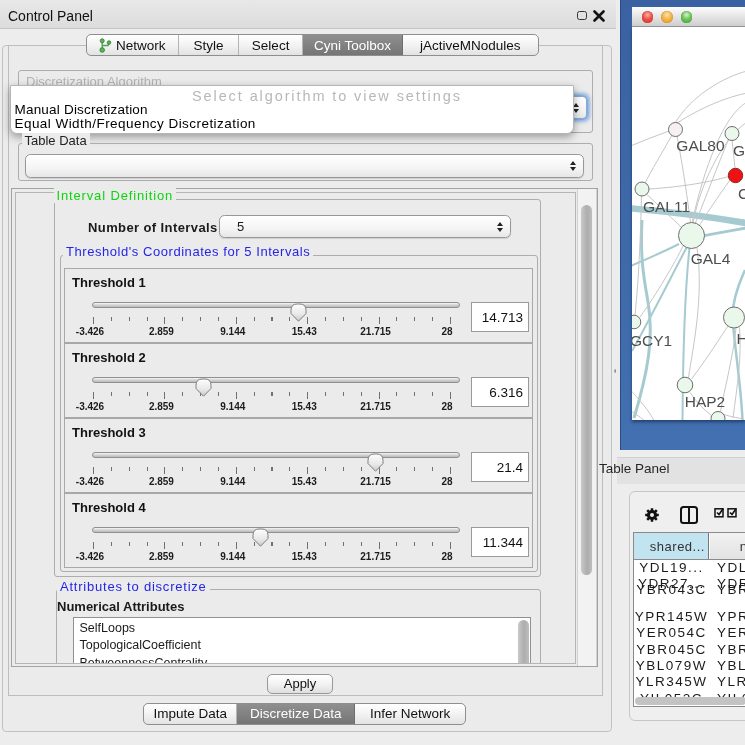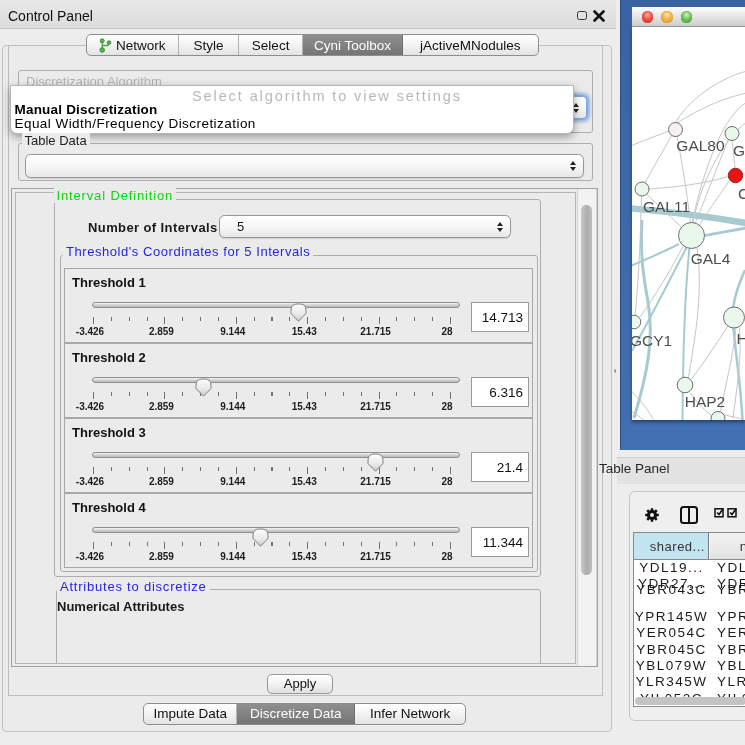--- a/index.html
+++ b/index.html
@@ -22,21 +22,21 @@
 .tlab{position:absolute;left:7px;top:6px;font-weight:bold;color:#111}
 .track{position:absolute;left:27px;top:33px;width:368px;height:6px;border:1px solid #909090;border-radius:3px;background:linear-gradient(#f6f6f6 0%,#d9d9d9 40%,#b9b9b9 100%)}
 .minor{position:absolute;left:28px;top:48px;width:359px;height:3.5px;background:repeating-linear-gradient(90deg,#707070 0,#707070 1px,transparent 1px,transparent 17.85px)}
 .major{position:absolute;left:28px;top:48px;width:359px;height:7px;background:repeating-linear-gradient(90deg,#707070 0,#707070 1px,transparent 1px,transparent 71.4px)}
 .tick-labels{position:absolute;left:25px;top:56.5px;width:358px;height:12px}
 .tick-labels span{position:absolute;transform:translateX(-50%);font-size:10px;font-weight:bold;color:#1c1c1c;top:0}
 .vbox{position:absolute;left:406px;top:33px;width:58px;height:30px;border:1px solid #9a9a9a;background:#fff;font-size:13.5px;color:#111;display:flex;align-items:center;justify-content:flex-end;padding-right:5px}
 .thumb{position:absolute;top:33.5px;width:17px;height:19px}
 .popup{left:10px;top:85px;width:564px;height:49px;background:#fff;border:1px solid #b5b5b5;border-radius:1px 1px 7px 7px;box-shadow:0 3px 9px rgba(0,0,0,0.35)}
 .prow1{position:absolute;left:181px;top:2px;color:#b8b8b8;font-size:14.5px;letter-spacing:1.9px}
-.prow2{position:absolute;left:3.5px;top:15.5px;font-weight:bold;color:#000;font-size:13.5px;letter-spacing:0.2px}
+.prow2{position:absolute;left:3.5px;top:15.5px;font-weight:normal;color:#000;font-size:13.5px;letter-spacing:0.2px}
 .prow3{position:absolute;left:3.5px;top:30px;color:#000;font-size:13.5px;letter-spacing:0.45px}
 .scrollthumbv{position:absolute;width:11px;border-radius:6px;background:linear-gradient(90deg,#c9c9c9,#adadad 55%,#bdbdbd)}
 .btn{position:absolute;border:1px solid #989898;border-radius:5px;background:linear-gradient(#ffffff,#f1f1f1 55%,#dedede);display:flex;align-items:center;justify-content:center;color:#111}
 .trow{position:absolute;left:0;width:112px;height:16.3px;line-height:16.3px;color:#1b1b1b;letter-spacing:1.5px;font-size:13.5px}
 .trow span{position:absolute;left:0;width:74.8px;text-align:center;top:0}
 .trow em{position:absolute;left:83px;font-style:normal;top:0;white-space:nowrap}
 </style></head>
 <body>
 
 <div class="a titlebar"></div>
@@ -181,20 +181,26 @@
         <span style="left:214.2px">15.43</span>
         <span style="left:285.6px">21.715</span>
         <span style="left:357px">28</span>
       </div>
     <div class="vbox">11.344</div>
   </div>
 
   <div class="a groupbox" style="left:40px;top:396px;width:485px;height:90px"></div>
   <div class="a gtitle" style="left:41px;top:386.5px;color:#2525e8;letter-spacing:0.78px">Attributes to discretize</div>
   <div class="a" style="left:41px;top:406px;font-weight:bold">Numerical Attributes</div>
+  <div class="a" style="left:57px;top:424.5px;width:458px;height:60px;border:1px solid #909090;background:#fff;overflow:hidden">
+    <div style="position:absolute;left:5.5px;top:2.5px;font-size:12.5px">SelfLoops</div>
+    <div style="position:absolute;left:5.5px;top:20.3px;font-size:12.5px">TopologicalCoefficient</div>
+    <div style="position:absolute;left:5.5px;top:38.1px;font-size:12.5px">BetweennessCentrality</div>
+    <div class="scrollthumbv" style="right:1.5px;top:1.5px;height:55px"></div>
+  </div>
 </div>
 <div class="a gtitle" style="left:53.5px;top:187.5px;color:#0cd60c;font-size:13px;letter-spacing:0.85px;background:#ebebeb">Interval Definition</div>
 
 <div class="a" style="left:577px;top:189px;width:20px;height:477px;border-left:1px solid #d2d2d2;border-right:1px solid #d2d2d2;background:#f2f2f2"></div>
 <div class="scrollthumbv a" style="left:580.5px;top:205px;height:370px"></div>
 
 <div class="btn a" style="left:267px;top:673.5px;width:66px;height:20px">Apply</div>
 
 <div class="a seg" style="left:143px;top:702.5px;width:323px">
   <div style="width:94px">Impute Data</div>

